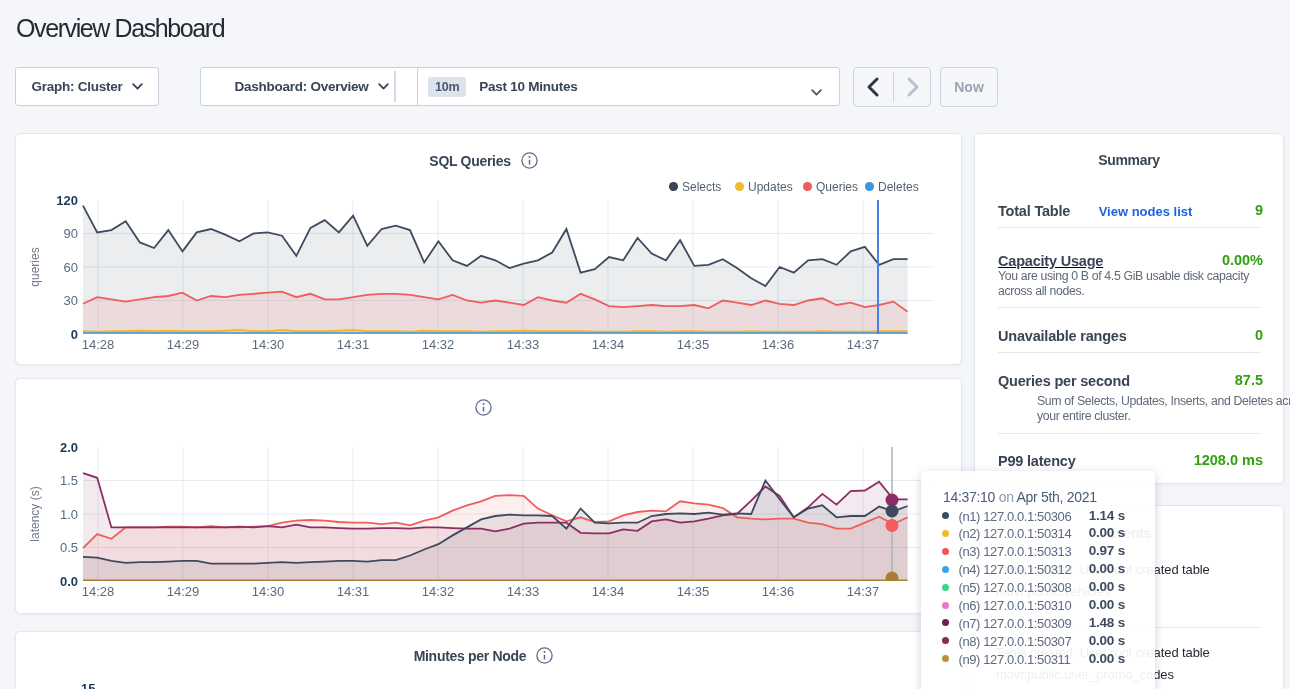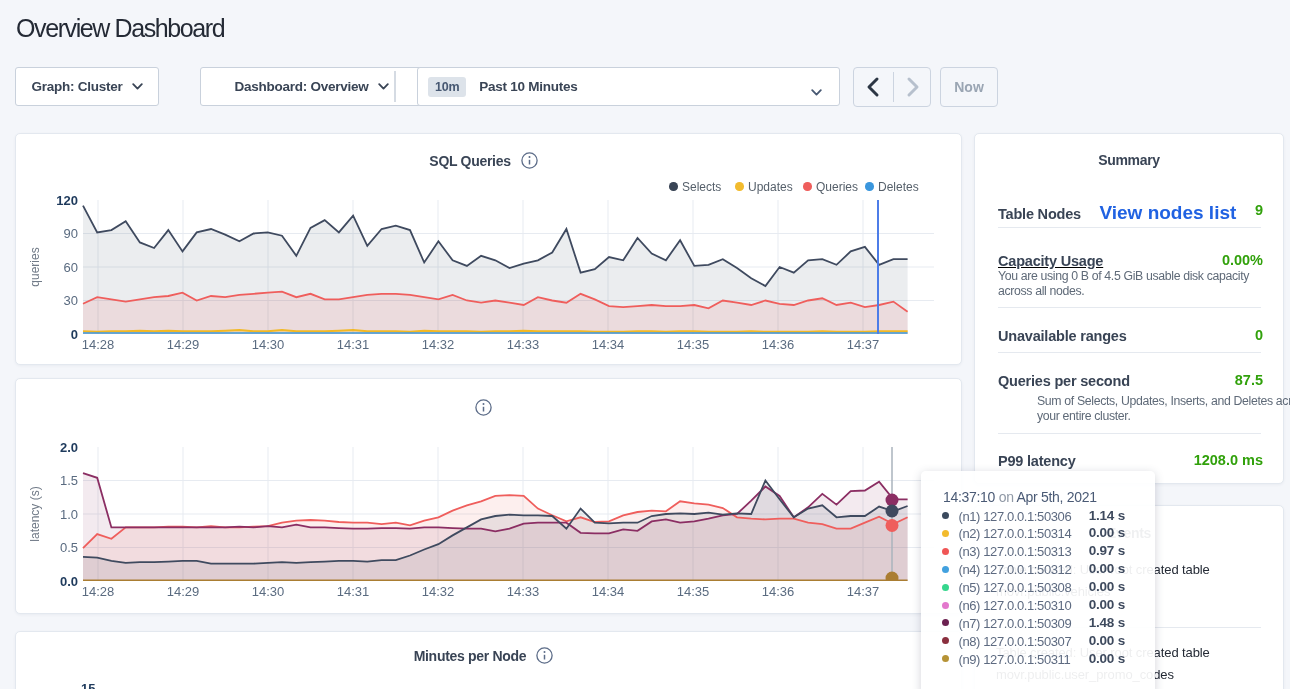--- a/index.html
+++ b/index.html
@@ -184,22 +184,22 @@
       </svg>
     </div>
   <div class="abs" style="left:65px; top:49px; font-size:13px; font-weight:bold; color:#1e3a5c;">15</div>
 </div>
 
 <div class="card" style="left:974px; top:133px; width:310px; height:351px;">
   <div class="ctitle" style="top:18px; left:0;">
       <span>Summary</span>
     </div>
 </div>
-<div class="srow" style="top:202px;"><span class="slabel">Table Nodes</span>
-  <span style="font-size:19px; font-weight:bold; color:#2062e2; margin-left:14px;">View nodes list</span>
+<div class="srow" style="top:202px;"><span class="slabel">Total Table</span>
+  <span style="font-size:13px; font-weight:bold; color:#2062e2; margin-left:24px;">View nodes list</span>
   <span class="sval">9</span></div>
 <div class="sdiv" style="top:227px;"></div>
 <div class="srow" style="top:252px;text-decoration:underline;"><span class="slabel">Capacity Usage</span><span class="sval">0.00%</span></div>
 <div class="scap" style="top:269px;">You are using 0 B of 4.5 GiB usable disk capacity across all nodes.</div>
 <div class="sdiv" style="top:307px;"></div>
 <div class="srow" style="top:327px;"><span class="slabel">Unavailable ranges</span><span class="sval">0</span></div>
 <div class="sdiv" style="top:352px;"></div>
 <div class="srow" style="top:372px;"><span class="slabel">Queries per second</span><span class="sval">87.5</span></div>
 <div class="scap" style="top:394px;margin-left:39px;">Sum of Selects, Updates, Inserts, and Deletes across your entire cluster.</div>
 <div class="sdiv" style="top:433px;"></div>

